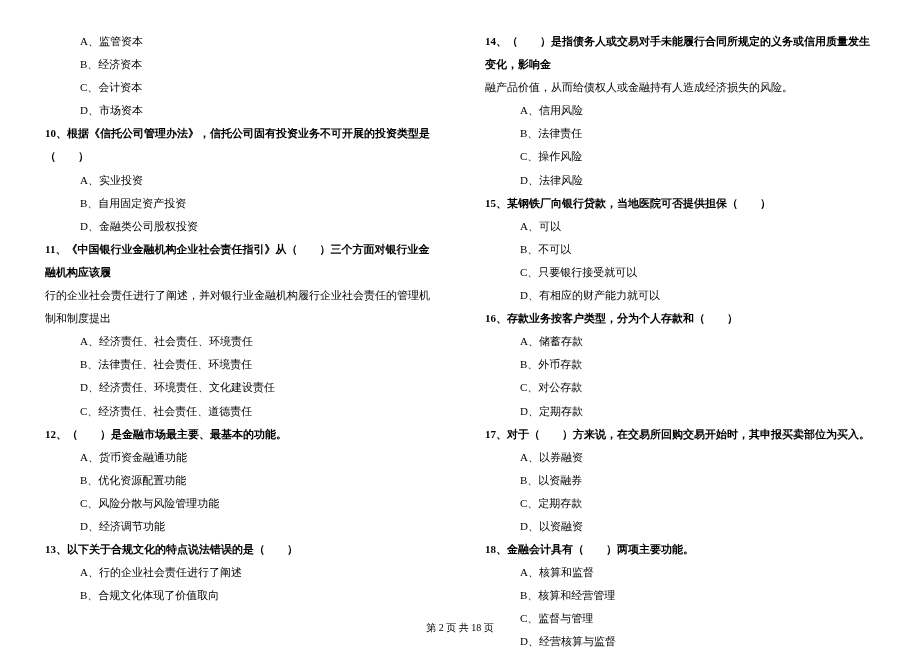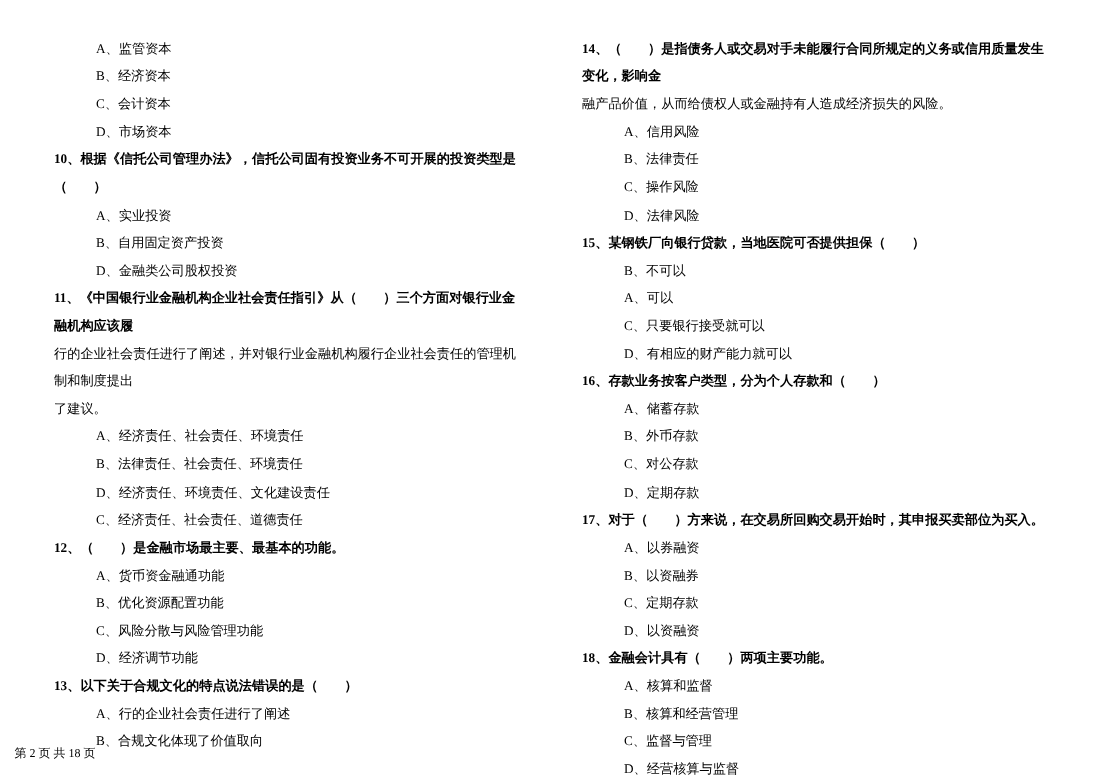--- a/index.html
+++ b/index.html
@@ -31,42 +31,41 @@
     .question {
       padding-left: 0;
       font-weight: bold;
     }
     .question-continued {
       padding-left: 0;
     }
     .footer {
       position: absolute;
       bottom: 15px;
-      left: 12px;
+      left: 0;
       right: 0;
-      text-align: left;
+      text-align: center;
       font-size: 10px;
     }
   </style>
 </head>
 <body>
 
 <div class="columns">
   <div class="column">
     <div class="option">A、监管资本</div>
     <div class="option">B、经济资本</div>
     <div class="option">C、会计资本</div>
     <div class="option">D、市场资本</div>
     <div class="question">10、根据《信托公司管理办法》，信托公司固有投资业务不可开展的投资类型是（　　）</div>
     <div class="option">A、实业投资</div>
     <div class="option">B、自用固定资产投资</div>
     <div class="option">D、金融类公司股权投资</div>
     <div class="question">11、《中国银行业金融机构企业社会责任指引》从（　　）三个方面对银行业金融机构应该履</div>
     <div class="question-continued">行的企业社会责任进行了阐述，并对银行业金融机构履行企业社会责任的管理机制和制度提出</div>
-    <div class="question-continued">了建议。</div>
     <div class="option">A、经济责任、社会责任、环境责任</div>
     <div class="option">B、法律责任、社会责任、环境责任</div>
     <div class="option">D、经济责任、环境责任、文化建设责任</div>
     <div class="option">C、经济责任、社会责任、道德责任</div>
     <div class="question">12、（　　）是金融市场最主要、最基本的功能。</div>
     <div class="option">A、货币资金融通功能</div>
     <div class="option">B、优化资源配置功能</div>
     <div class="option">C、风险分散与风险管理功能</div>
     <div class="option">D、经济调节功能</div>
     <div class="question">13、以下关于合规文化的特点说法错误的是（　　）</div>
@@ -76,22 +75,22 @@
   </div>
 
   <div class="column">
     <div class="question">14、（　　）是指债务人或交易对手未能履行合同所规定的义务或信用质量发生变化，影响金</div>
     <div class="question-continued">融产品价值，从而给债权人或金融持有人造成经济损失的风险。</div>
     <div class="option">A、信用风险</div>
     <div class="option">B、法律责任</div>
     <div class="option">C、操作风险</div>
     <div class="option">D、法律风险</div>
     <div class="question">15、某钢铁厂向银行贷款，当地医院可否提供担保（　　）</div>
+    <div class="option">A、可以</div>
     <div class="option">B、不可以</div>
-    <div class="option">A、可以</div>
     <div class="option">C、只要银行接受就可以</div>
     <div class="option">D、有相应的财产能力就可以</div>
     <div class="question">16、存款业务按客户类型，分为个人存款和（　　）</div>
     <div class="option">A、储蓄存款</div>
     <div class="option">B、外币存款</div>
     <div class="option">C、对公存款</div>
     <div class="option">D、定期存款</div>
     <div class="question">17、对于（　　）方来说，在交易所回购交易开始时，其申报买卖部位为买入。</div>
     <div class="option">A、以券融资</div>
     <div class="option">B、以资融券</div>

